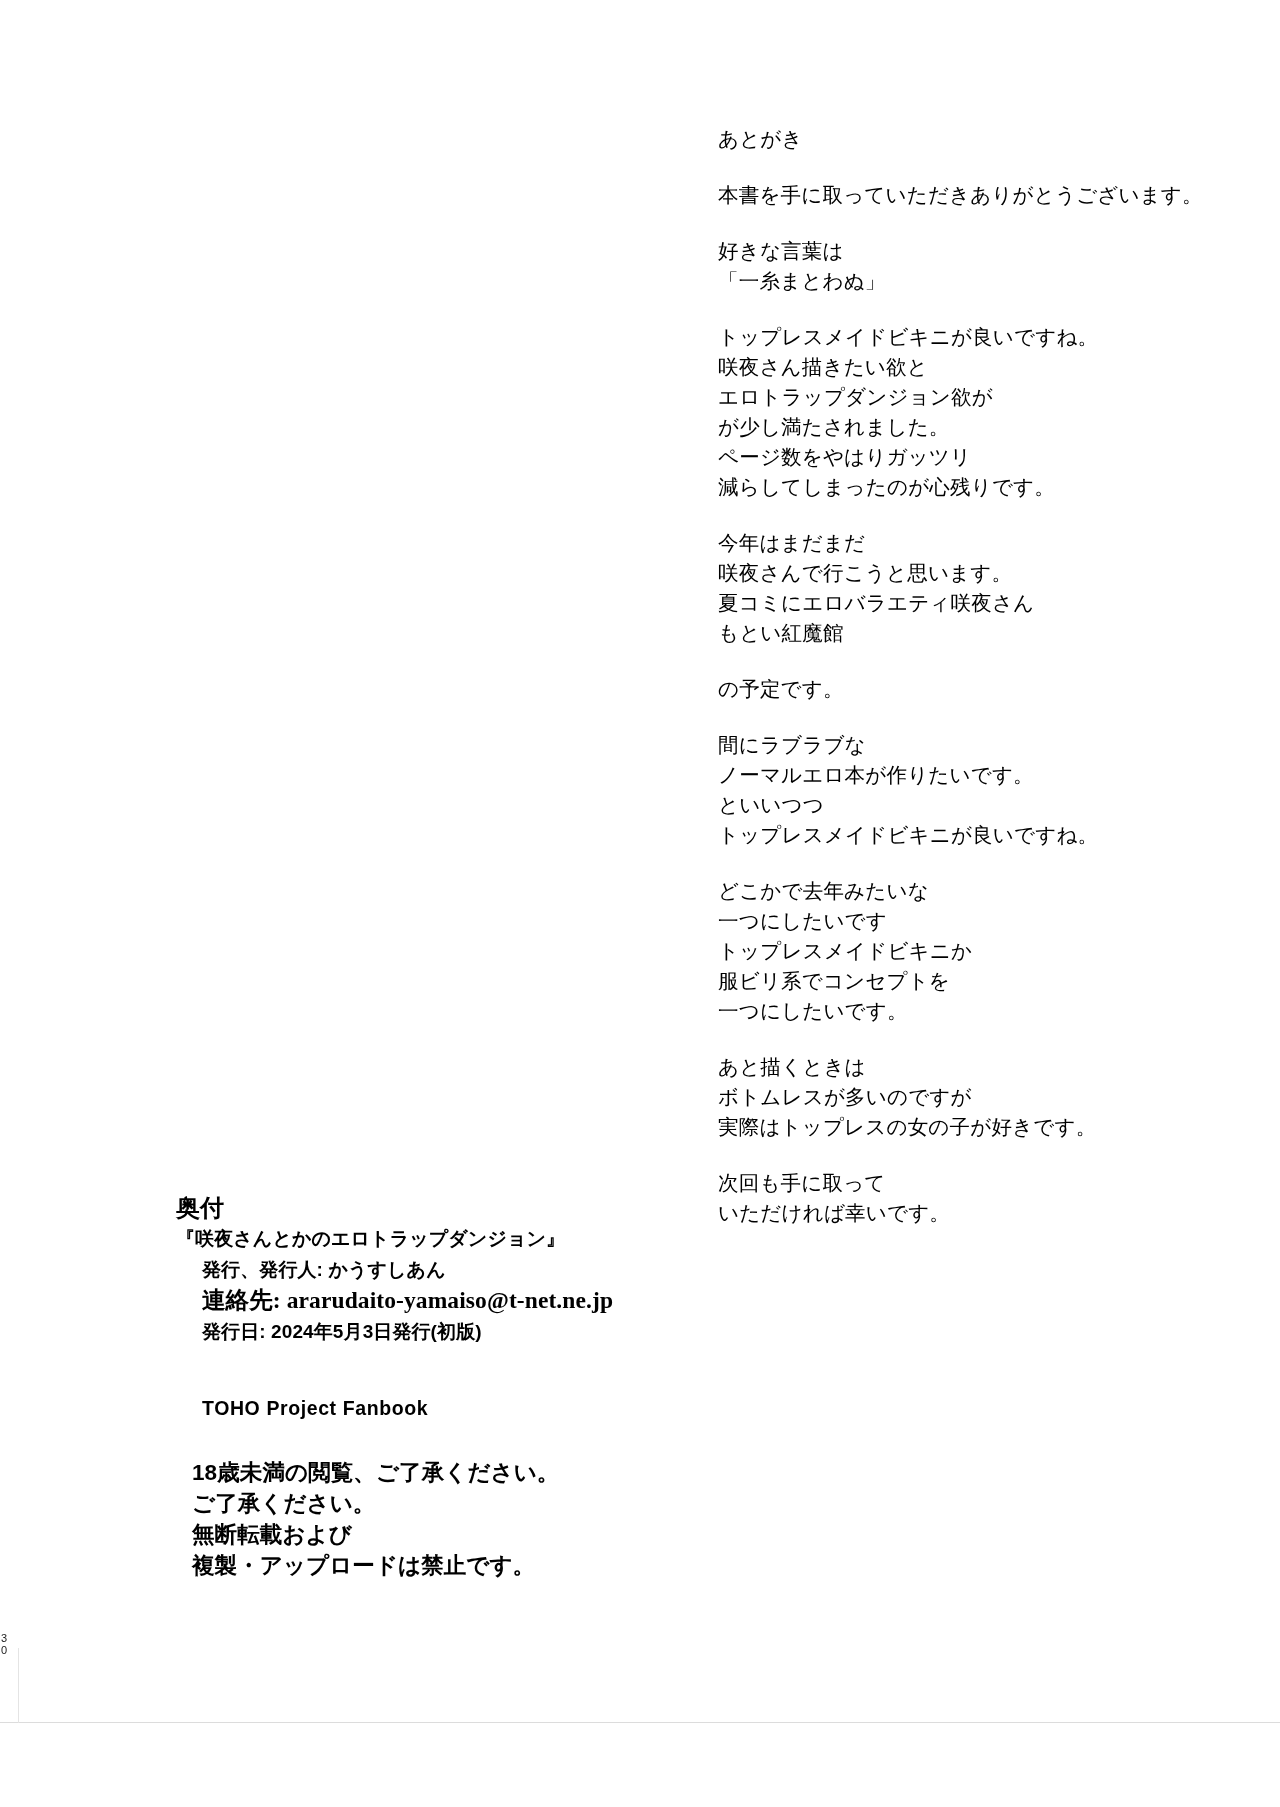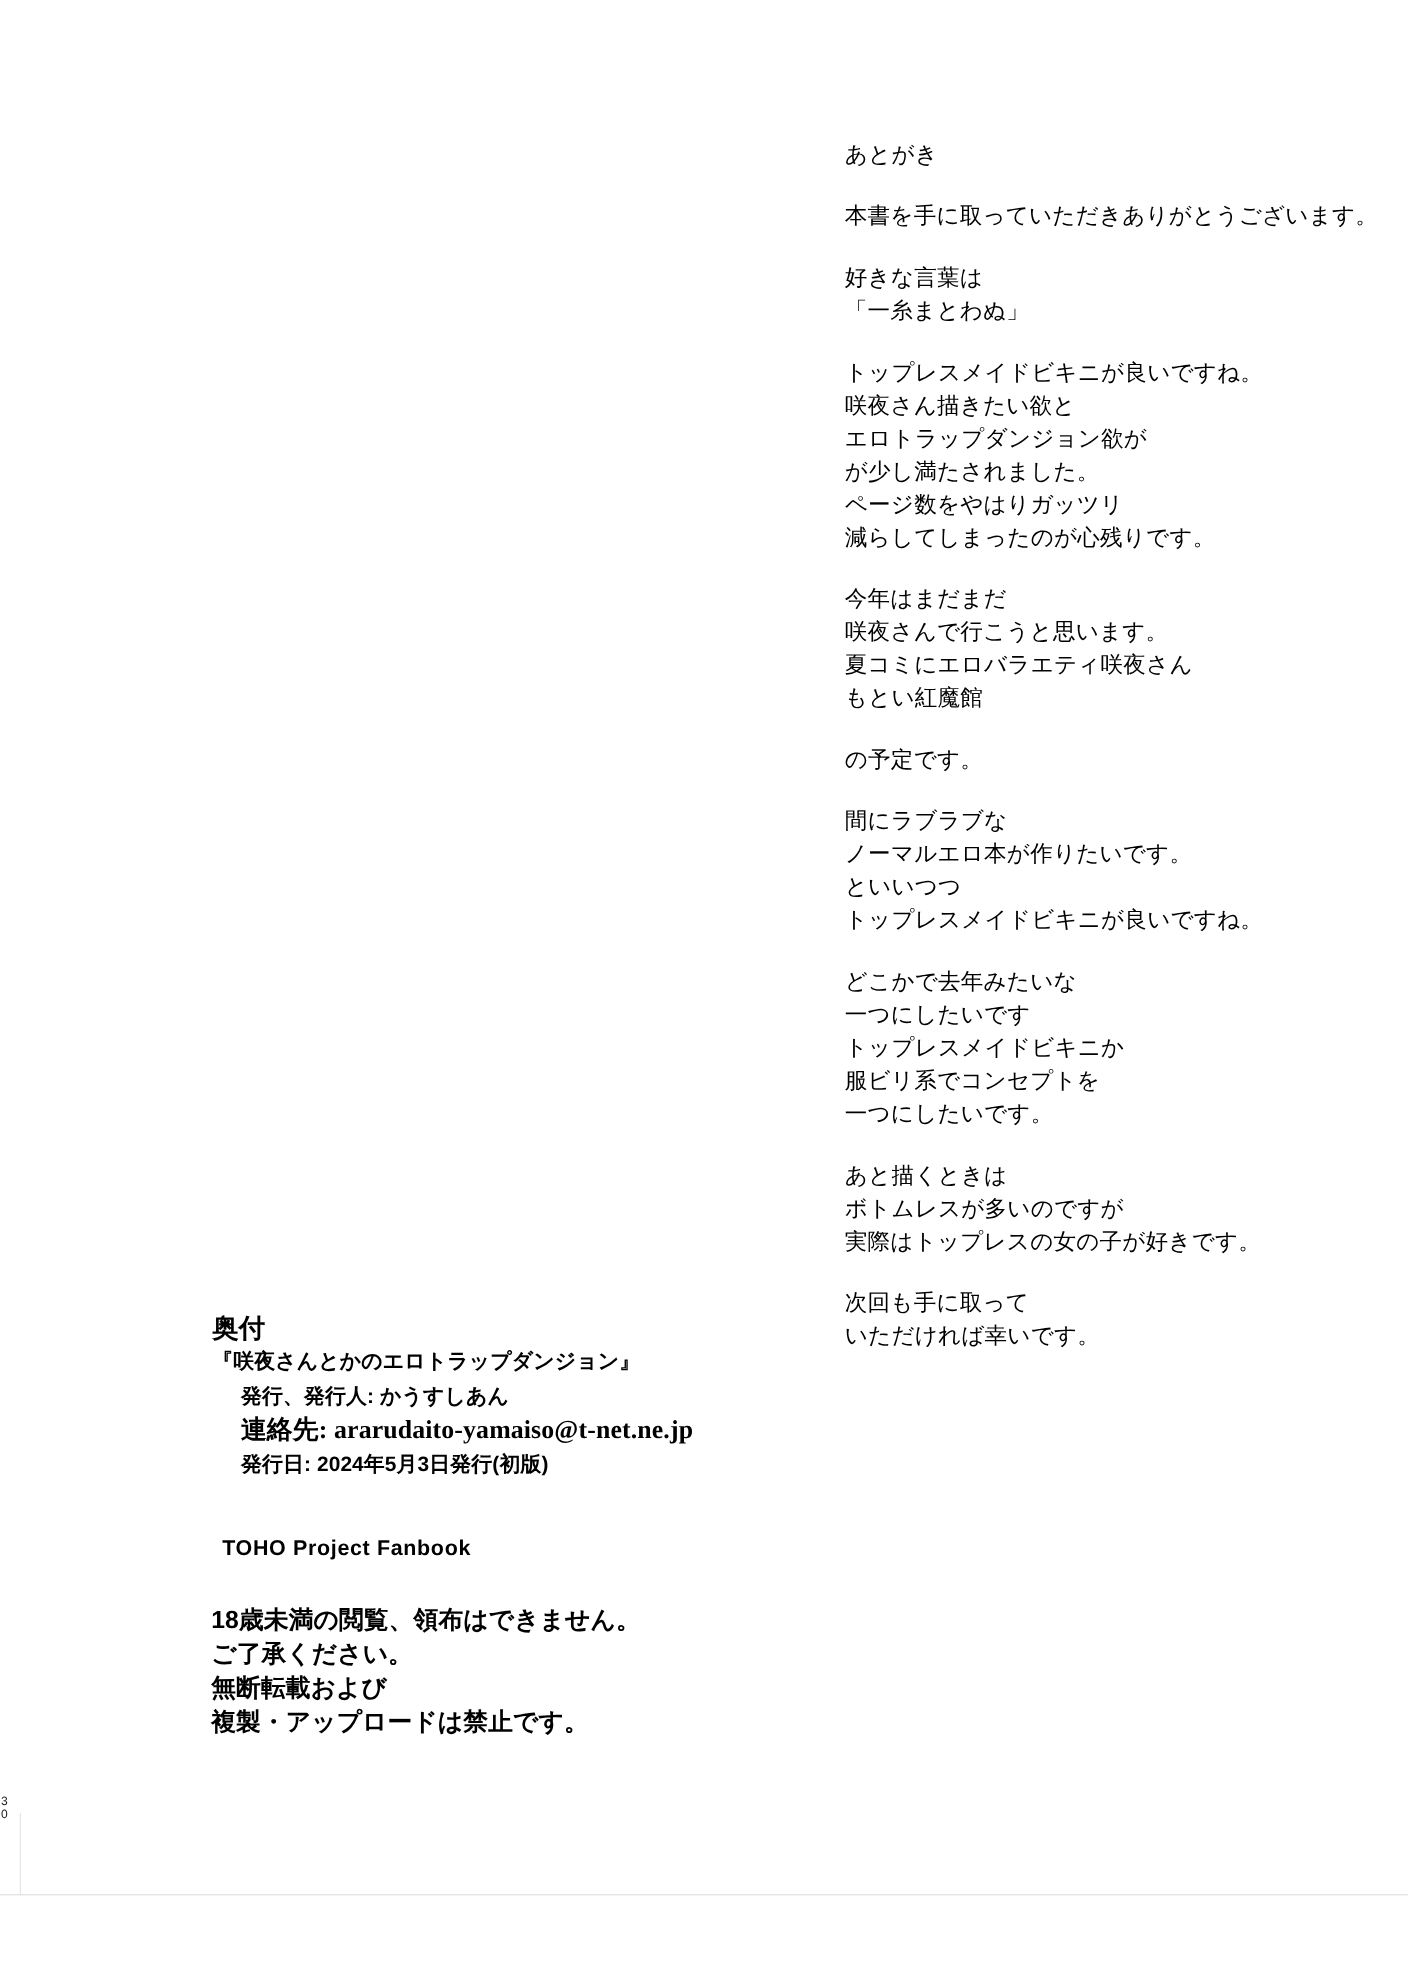--- a/index.html
+++ b/index.html
@@ -12,38 +12,39 @@
     height: 1807px;
     position: relative;
     font-family: "Liberation Sans", sans-serif;
     color: #000000;
     overflow: hidden;
   }
 
   
   #afterword {
     position: absolute;
-    left: 768px;
+    left: 718px;
     top: 126px;
     width: 500px;
+    font-family: Liberation Mono, monospace;
   }
   #afterword .para {
     margin-bottom: 26px;
   }
   #afterword .line {
     font-size: 20.5px;
     line-height: 30px;
     white-space: pre;
     letter-spacing: 0.2px;
   }
 
   
   #colophon {
     position: absolute;
-    left: 193px;
+    left: 176px;
     top: 1192px;
     width: 760px;
   }
   #colophon .cl {
     font-weight: bold;
     font-size: 19px;
     line-height: 31px;
     white-space: pre;
     letter-spacing: 0.1px;
   }
@@ -177,21 +178,21 @@
   <div class="cl head">奥付</div>
   <div class="cl">『咲夜さんとかのエロトラップダンジョン』</div>
   <div class="cl indent">発行、発行人: かうすしあん</div>
   <div class="cl indent mail">連絡先: ararudaito-yamaiso@t-net.ne.jp</div>
   <div class="cl indent">発行日: 2024年5月3日発行(初版)</div>
 </div>
 
 <div id="fanbook">TOHO Project Fanbook</div>
 
 <div id="notice">
-  <div class="nl">18歳未満の閲覧、領布はできません。</div>
+  <div class="nl">18歳未満の閲覧、ご了承ください。</div>
   <div class="nl">ご了承ください。</div>
   <div class="nl">無断転載および</div>
   <div class="nl">複製・アップロードは禁止です。</div>
 </div>
 
 <div id="page-number">
   <span>3</span>
   <span>0</span>
 </div>
 

